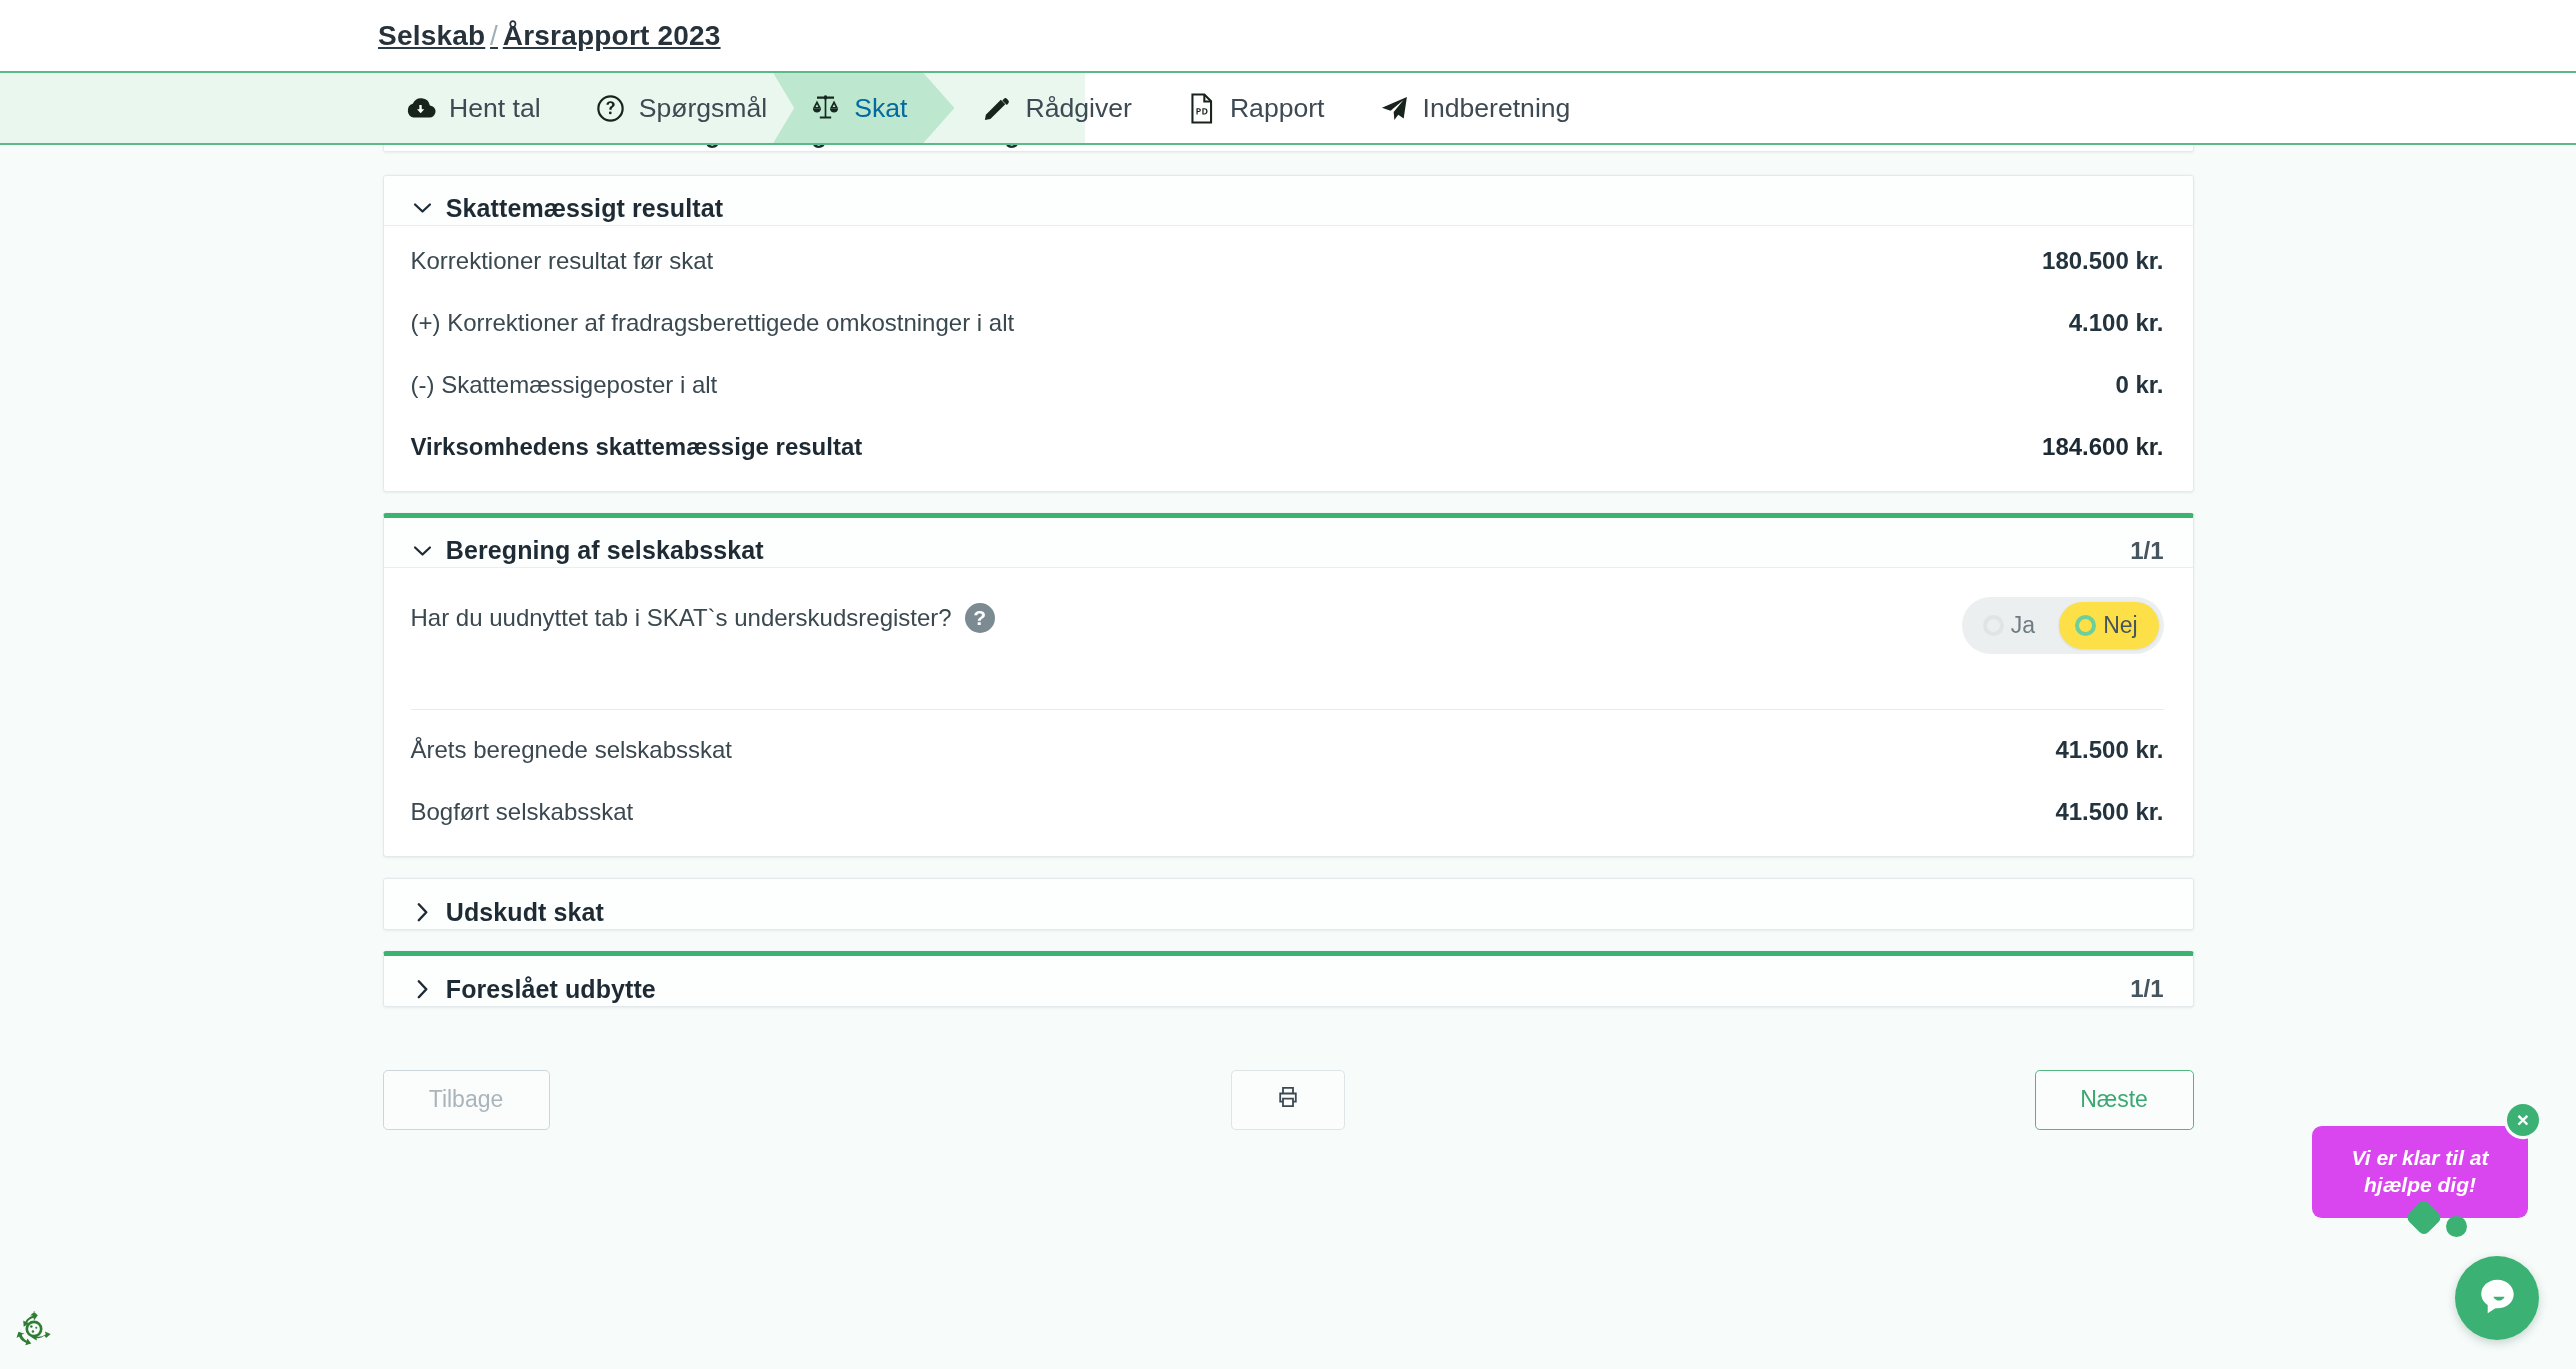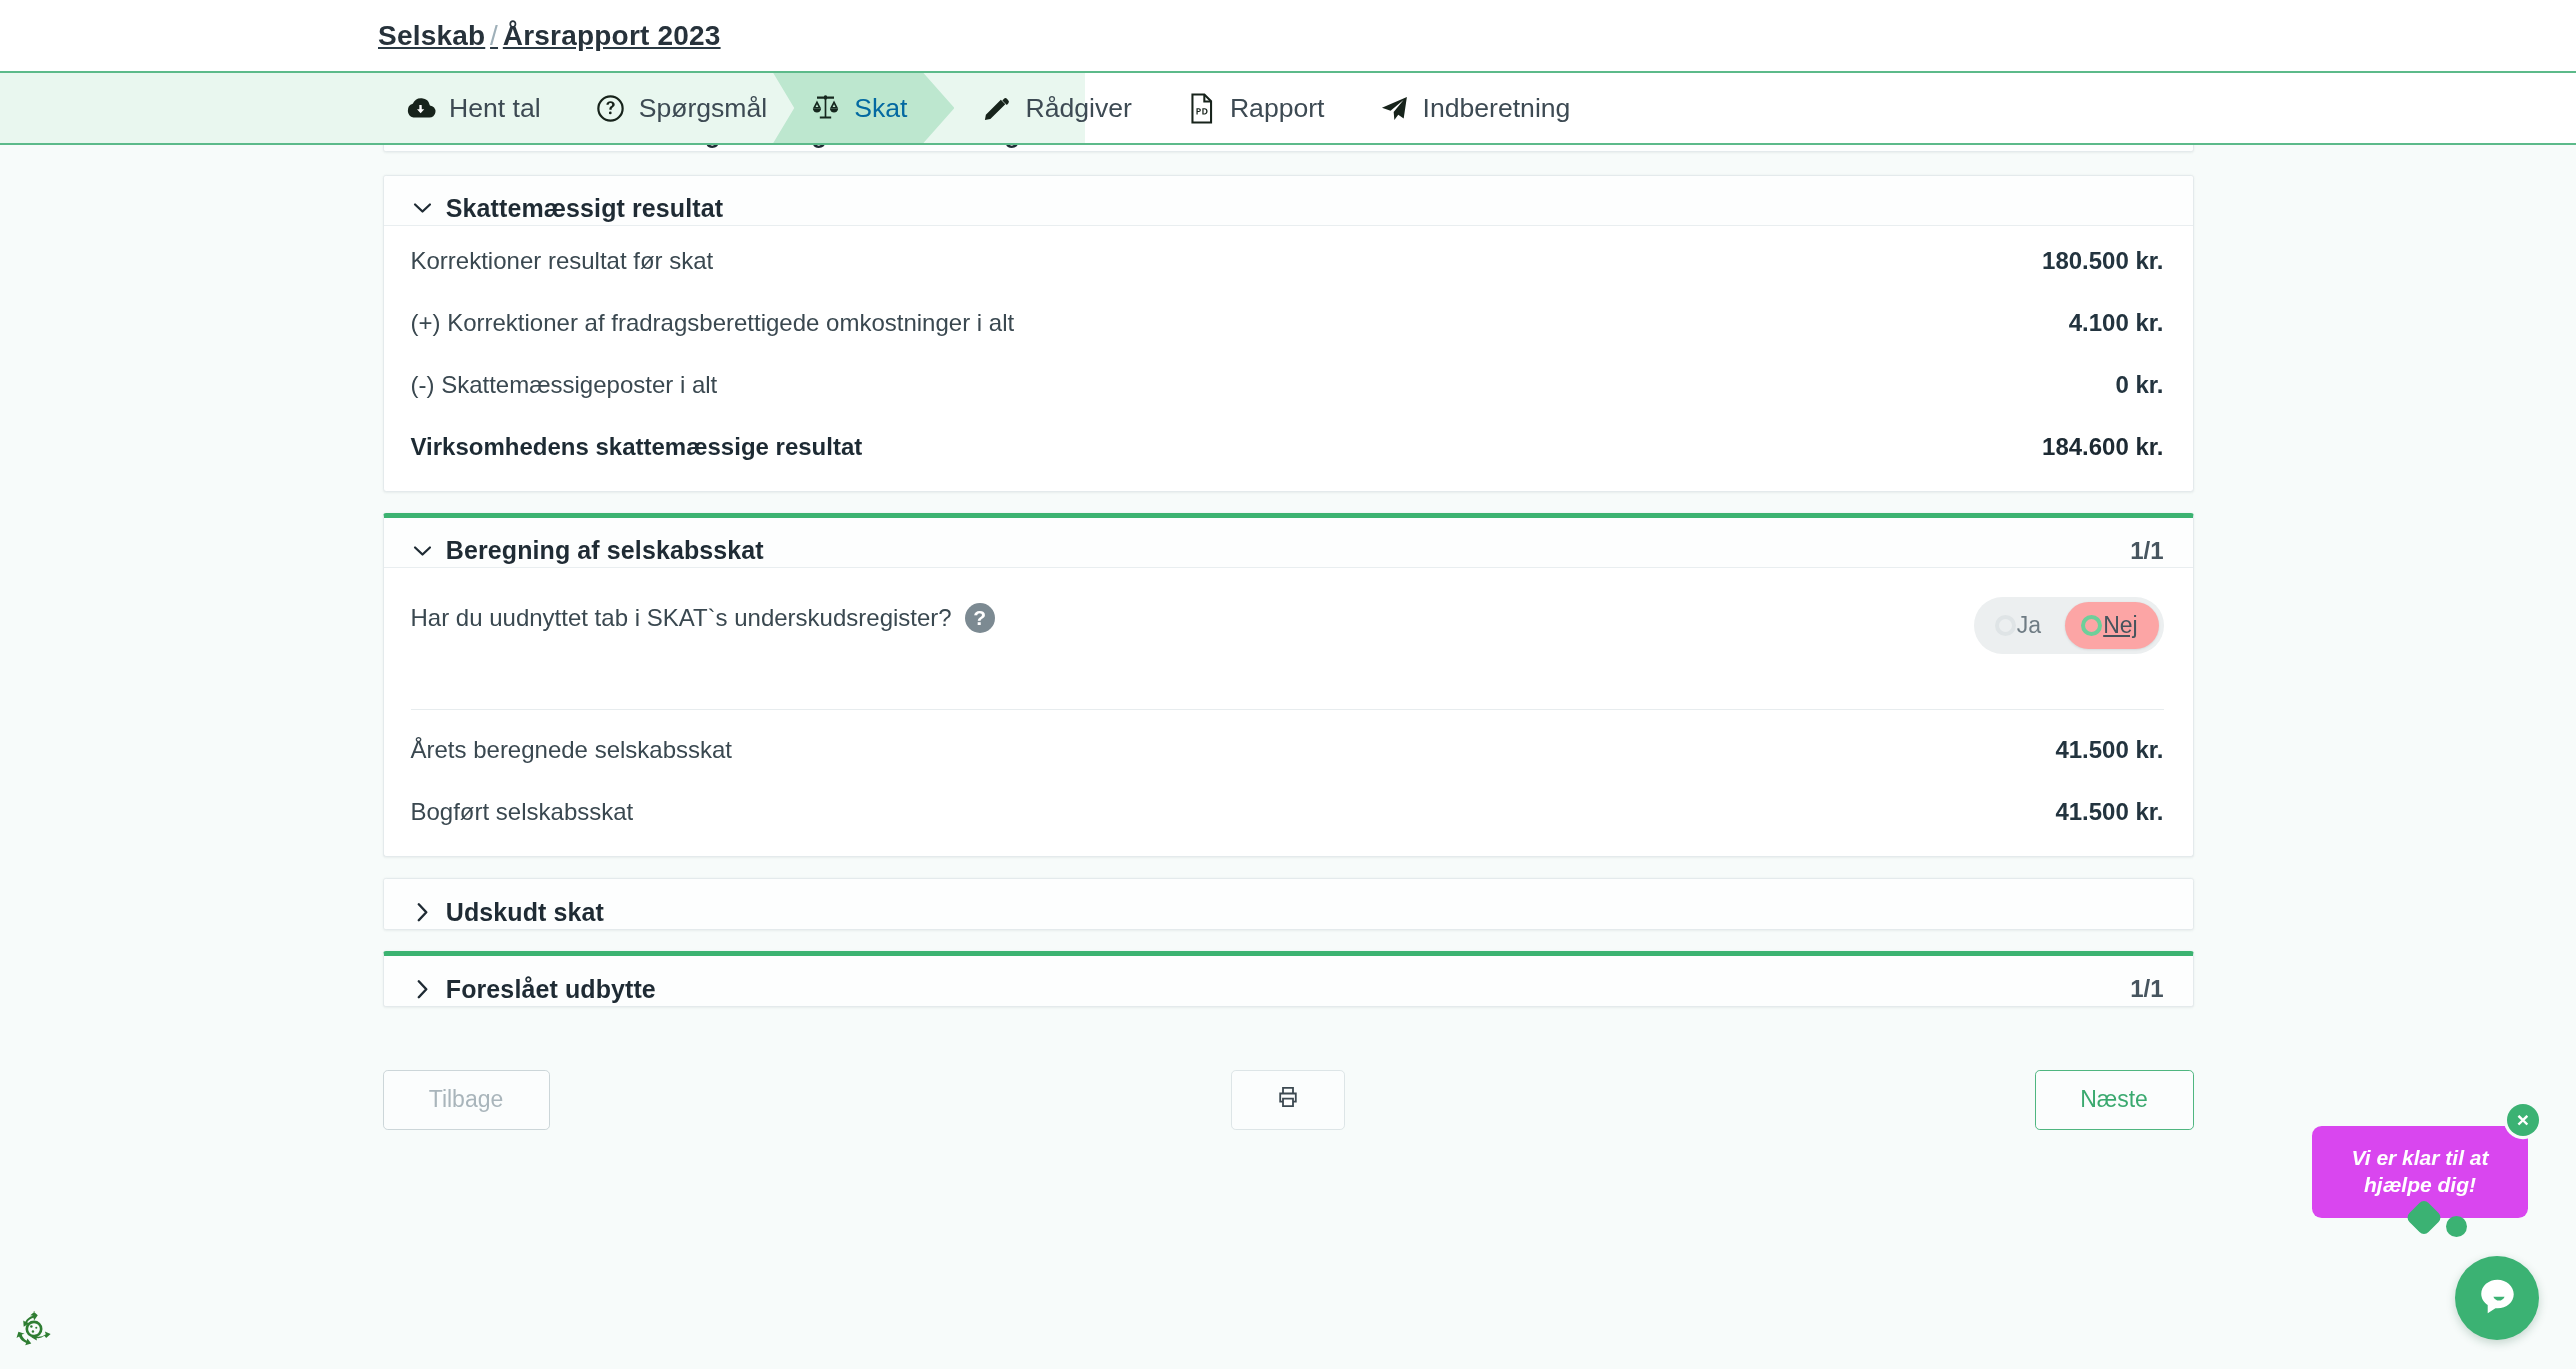--- a/index.html
+++ b/index.html
@@ -211,39 +211,38 @@
     display: inline-flex;
     align-items: center;
     background: #eceff0;
     border-radius: 804px;
     padding: 4.8px;
     gap: 3.2px;
   }
   .seg {
     display: inline-flex;
     align-items: center;
-    gap: 1px;
+    gap: 7px;
     height: 47px;
     padding: 0 21px 0 16px;
     border-radius: 804px;
     font-size: 23px;
     color: #6f7c84;
     cursor: pointer;
   }
   .seg .dot {
     width: 21px; height: 21px; border-radius: 50%;
     border: 4.8px solid #dfe4e6;
     background: transparent;
     flex: none;
   }
   .seg.selected {
-    background: #fca5a5;
+    background: #fde047;
     color: #46545d;
     box-shadow: 0 0.8px 2.4px rgba(20,40,50,.12);
-    text-decoration: underline;
   }
   .seg.selected .dot { border-color: #6ecf9a; }
 
   .q-divider {
     height: 0.8px;
     background: #e7ecee;
     margin: 14.5px 29px 9.7px 27px;
   }
 
   

